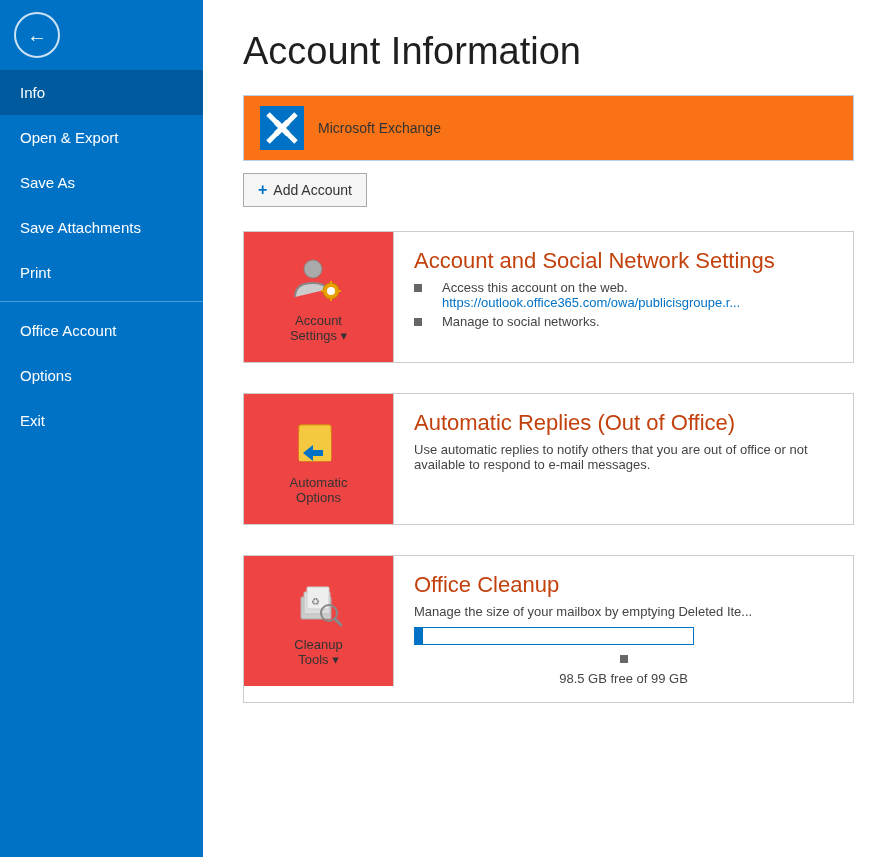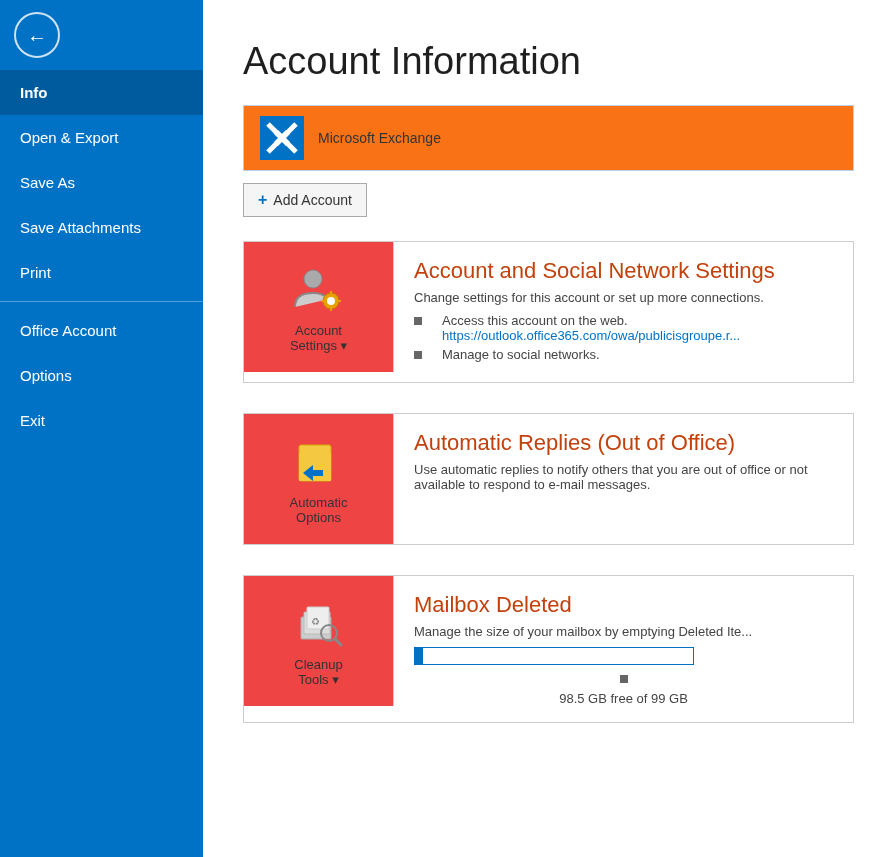--- a/index.html
+++ b/index.html
@@ -37,33 +37,32 @@
     .sidebar-item {
       color: white;
       padding: 14px 20px;
       font-size: 15px;
       cursor: pointer;
       font-weight: 400;
     }
 
     .sidebar-item.active {
       background: #005a9e;
-      font-weight: bold;
     }
 
     .sidebar-divider {
       border: none;
       border-top: 1px solid rgba(255,255,255,0.3);
       margin: 6px 0;
     }
 
     
     .main {
       flex: 1;
-      padding: 40px 40px;
+      padding: 30px 40px;
       overflow-y: auto;
       background: #fff;
     }
 
     .page-title {
       font-size: 38px;
       font-weight: 300;
       color: #1f1f1f;
       margin-bottom: 22px;
     }
@@ -299,21 +298,20 @@
         <rect x="30" y="39" width="4" height="2" fill="#E8A000"></rect>
         <rect x="46" y="39" width="4" height="2" fill="#E8A000"></rect>
       </svg>
       <div class="feature-icon-label">
         <span>Account</span><br>
         <span>Settings ▾</span>
       </div>
     </div>
     <div class="feature-content">
       <div class="feature-title">Account and Social Network Settings</div>
-      <div class="feature-desc">Change settings for this account or set up more connections.</div>
       <ul class="feature-list">
         <li>
           <span class="bullet-square"></span>
           <span>Access this account on the web.<br>
             <a class="feature-link" href="#">https://outlook.office365.com/owa/publicisgroupe.r...</a>
           </span>
         </li>
         <li>
           <span class="bullet-square"></span>
           <span>Manage to social networks.</span>
@@ -356,21 +354,21 @@
         <line x1="44" y1="44" x2="50" y2="50" stroke="#888" stroke-width="3" stroke-linecap="round"></line>
 
         <text x="20" y="30" font-size="10" fill="#888">♻</text>
       </svg>
       <div class="feature-icon-label">
         <span>Cleanup</span><br>
         <span>Tools ▾</span>
       </div>
     </div>
     <div class="feature-content">
-      <div class="feature-title">Mailbox Deleted</div>
+      <div class="feature-title">Office Cleanup</div>
       <div class="feature-desc">Manage the size of your mailbox by emptying Deleted Ite...</div>
       <div class="progress-container">
         <div class="progress-bar" id="progress-fill" style="width: 3%;"></div>
       </div>
       <div class="storage-text">
         <span class="bullet-square"></span>
         <span>98.5 GB free of 99 GB</span>
       </div>
     </div>
   </div>

